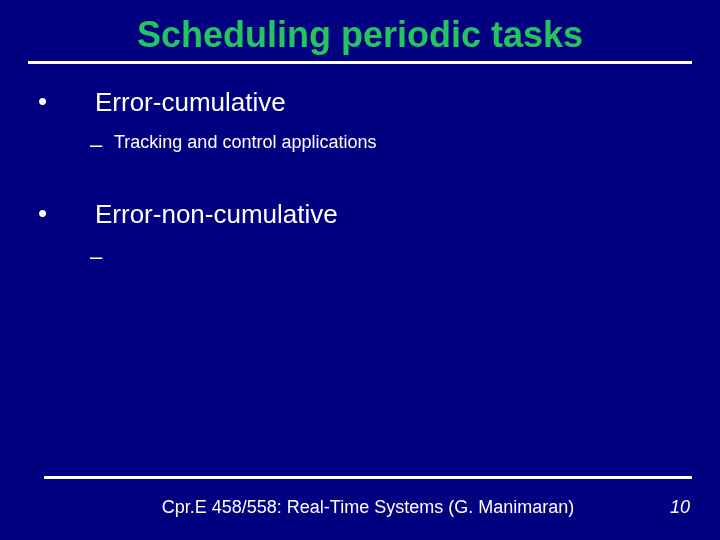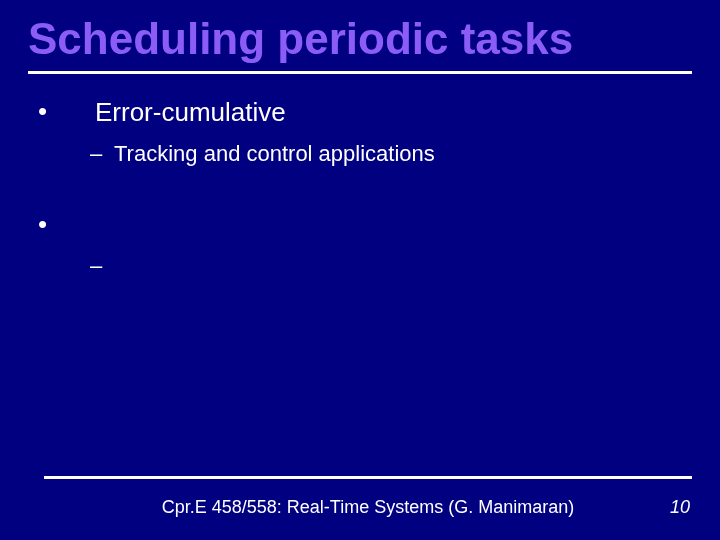--- a/index.html
+++ b/index.html
@@ -10,25 +10,26 @@
     color: #ffffff;
     position: relative;
   }
   .slide {
     width: 720px;
     height: 540px;
     padding: 14px 28px 0 28px;
     position: relative;
   }
   .title {
-    color: #8b5cf6;
+    color: #22c55e;
     font-weight: bold;
-    font-size: 44px;
+    font-size: 36px;
     line-height: 1.15;
     padding-bottom: 4px;
+    text-align: center;
   }
   .title-rule {
     border: none;
     border-top: 3px solid #ffffff;
     margin-top: 2px;
     margin-bottom: 22px;
   }
   .content {
     padding-left: 8px;
     padding-right: 8px;
@@ -58,21 +59,21 @@
     padding-left: 54px;
     margin-bottom: 4px;
   }
   .l2 .dash {
     width: 24px;
     flex: 0 0 24px;
     font-size: 22px;
     line-height: 1.25;
   }
   .l2 .text {
-    font-size: 22px;
+    font-size: 18px;
     line-height: 1.3;
     max-width: 520px;
   }
   .footer {
     position: absolute;
     left: 44px;
     right: 28px;
     bottom: 22px;
     margin-top: 28px;
   }
@@ -121,20 +122,21 @@
     </div>
     <div class="l2-group">
       <div class="l2">
         <div class="dash">–</div>
         <div class="text">Tracking and control applications</div>
       </div>
     </div>
 
     <div class="l1">
       <div class="bullet">•</div>
+      <div class="text">Error-non-cumulative</div>
     </div>
     <div class="l2-group">
       <div class="l2">
         <div class="dash">–</div>
       </div>
     </div>
 
   </div>
 
   <div class="footer">

